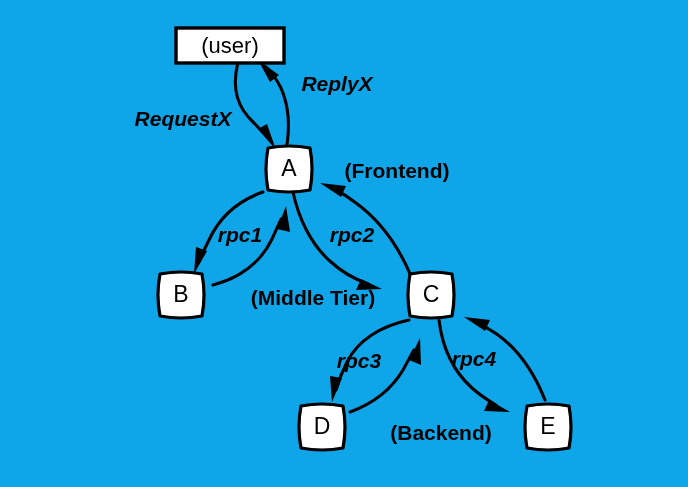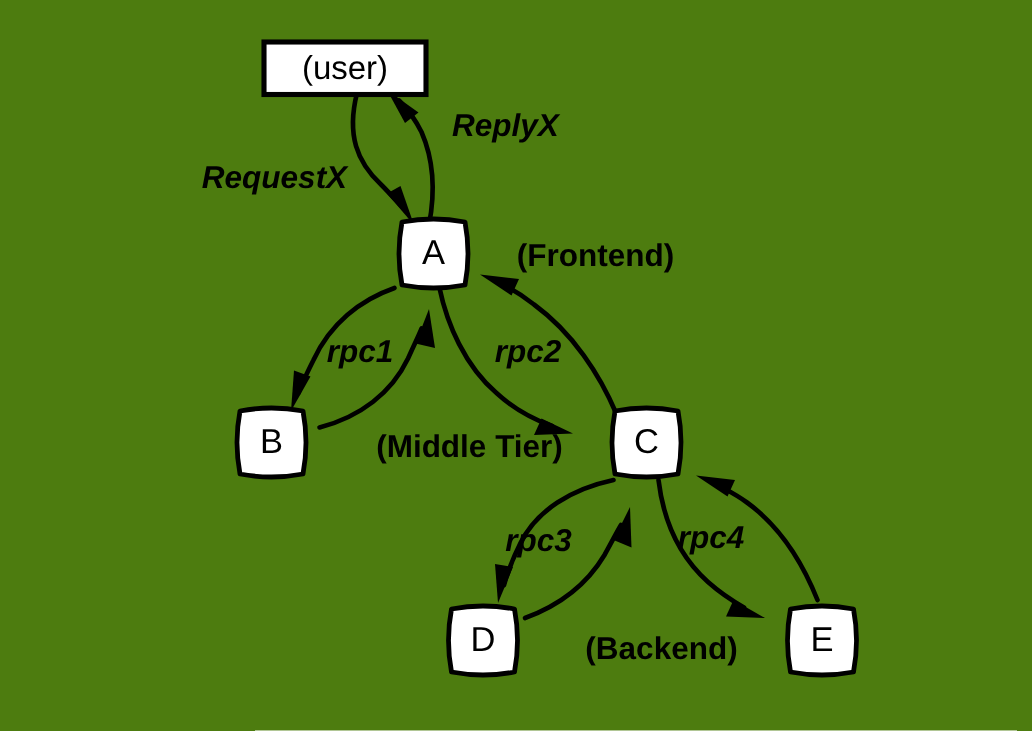--- a/index.html
+++ b/index.html
@@ -11,21 +11,21 @@
   body {
     width: 688px;
     height: 487px;
     overflow: hidden;
     font-family: "Liberation Sans", sans-serif;
   }
   #diagram-root {
     position: relative;
     width: 688px;
     height: 487px;
-    background: #4d7c0f;
+    background: #0ea5e9;
   }
   svg#diagram-svg {
     position: absolute;
     left: 0;
     top: 0;
     width: 688px;
     height: 487px;
     display: block;
   }
   .node-shape {

